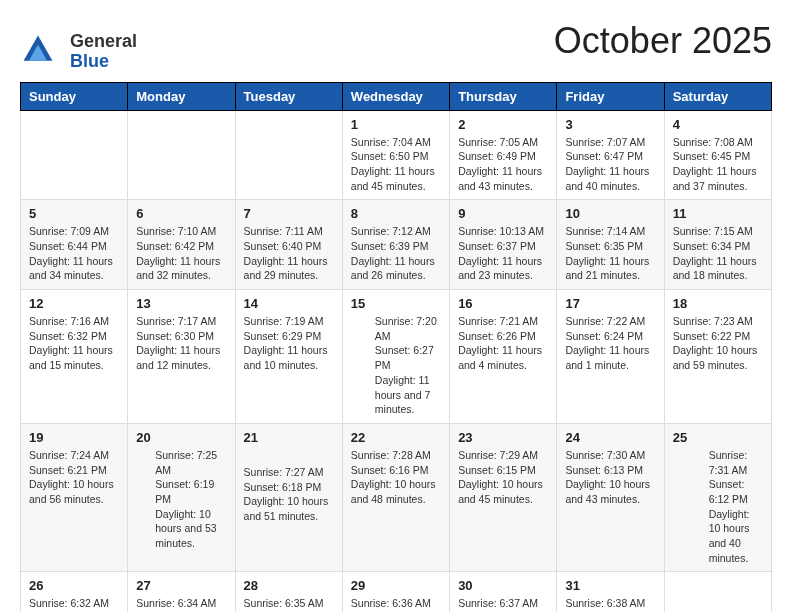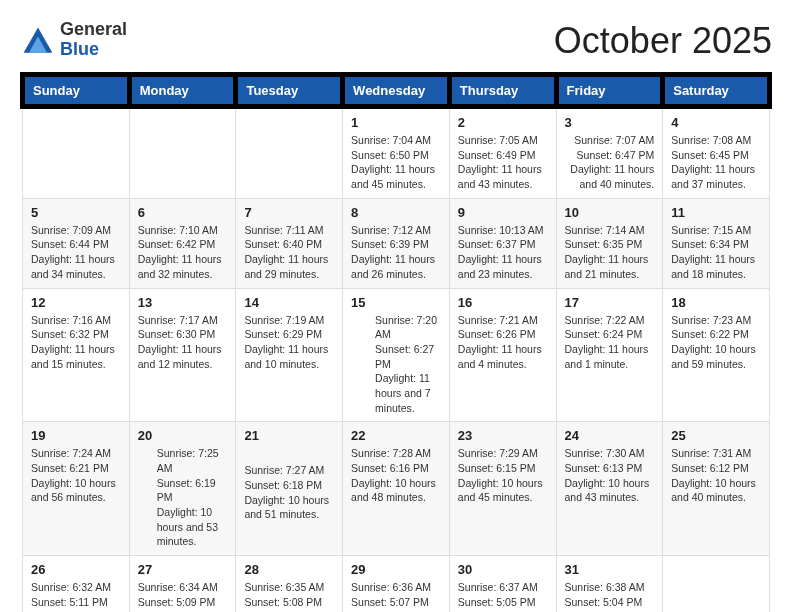--- a/index.html
+++ b/index.html
@@ -11,22 +11,23 @@
       padding: 20px;
     }
     .header {
       display: flex;
       justify-content: space-between;
       align-items: flex-start;
       margin-bottom: 10px;
     }
     .logo {
       display: flex;
-      align-items: flex-end;
-      gap: 4px;
+      align-items: flex-start;
+      gap: 14px;
+      margin-top: 12px;
     }
     .logo-text {
       font-size: 18px;
       font-weight: bold;
       line-height: 1.1;
     }
     .logo-general { color: #333; }
     .logo-blue { color: #1a5aab; }
     .logo-icon {
       width: 36px;
@@ -46,21 +47,21 @@
       width: 100%;
       border-collapse: collapse;
       border: 1px solid #ccc;
     }
     .calendar th {
       background: #1a5aab;
       color: #fff;
       text-align: left;
       padding: 6px 8px;
       font-size: 13px;
-      border: 5px solid #000000;
+      border: 1px solid #000000;
     }
     .calendar td {
       vertical-align: top;
       padding: 6px 8px;
       border: 1px solid #ddd;
       width: calc(100% / 7);
       min-height: 90px;
       font-size: 11px;
       color: #333;
       background: #fff;
@@ -124,21 +125,21 @@
 Daylight: 11 hours and 45 minutes.</div>
         </td>
         <td>
           <div class="day-number">2</div>
           <div class="day-info" style="white-space: pre-line;">Sunrise: 7:05 AM
 Sunset: 6:49 PM
 Daylight: 11 hours and 43 minutes.</div>
         </td>
         <td>
           <div class="day-number">3</div>
-          <div class="day-info" style="white-space: pre-line; text-align: right;">Sunrise: 7:07 AM
+          <div class="day-info" style="white-space: pre-line;">Sunrise: 7:07 AM
 Sunset: 6:47 PM
 Daylight: 11 hours and 40 minutes.</div>
         </td>
         <td>
           <div class="day-number">4</div>
           <div class="day-info" style="white-space: pre-line;">Sunrise: 7:08 AM
 Sunset: 6:45 PM
 Daylight: 11 hours and 37 minutes.</div>
         </td>
       </tr>
@@ -262,21 +263,21 @@
 Daylight: 10 hours and 45 minutes.</div>
         </td>
         <td>
           <div class="day-number">24</div>
           <div class="day-info" style="white-space: pre-line;">Sunrise: 7:30 AM
 Sunset: 6:13 PM
 Daylight: 10 hours and 43 minutes.</div>
         </td>
         <td>
           <div class="day-number">25</div>
-          <div class="day-info" style="white-space: pre-line;">Sunrise: 7:31 AM
+          <div class="day-info" style="white-space: pre-line; margin-left: 36px;">Sunrise: 7:31 AM
 Sunset: 6:12 PM
 Daylight: 10 hours and 40 minutes.</div>
         </td>
       </tr>
       <tr>
         <td>
           <div class="day-number">26</div>
           <div class="day-info" style="white-space: pre-line;">Sunrise: 6:32 AM
 Sunset: 5:11 PM
 Daylight: 10 hours and 38 minutes.</div>

